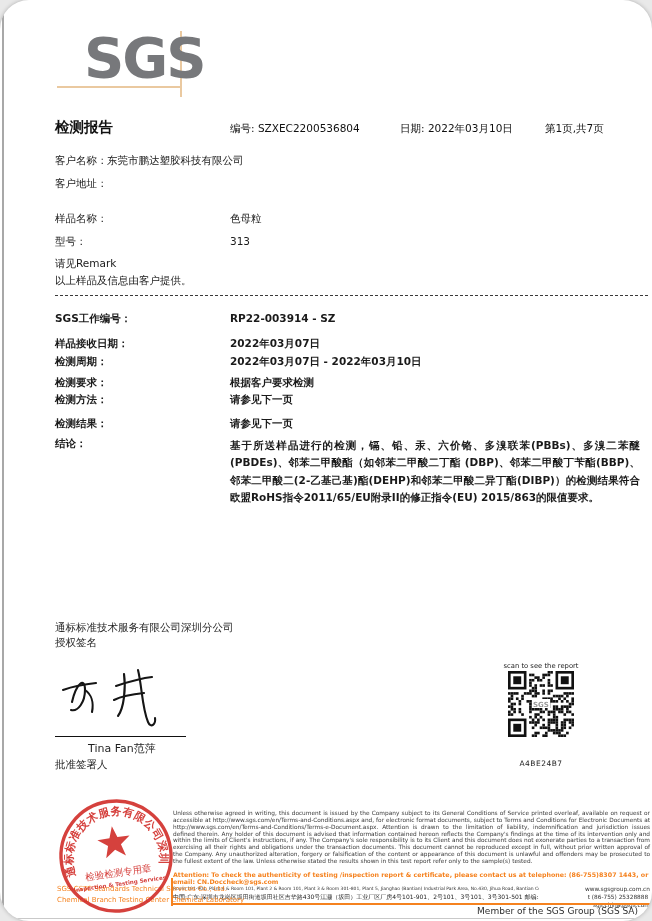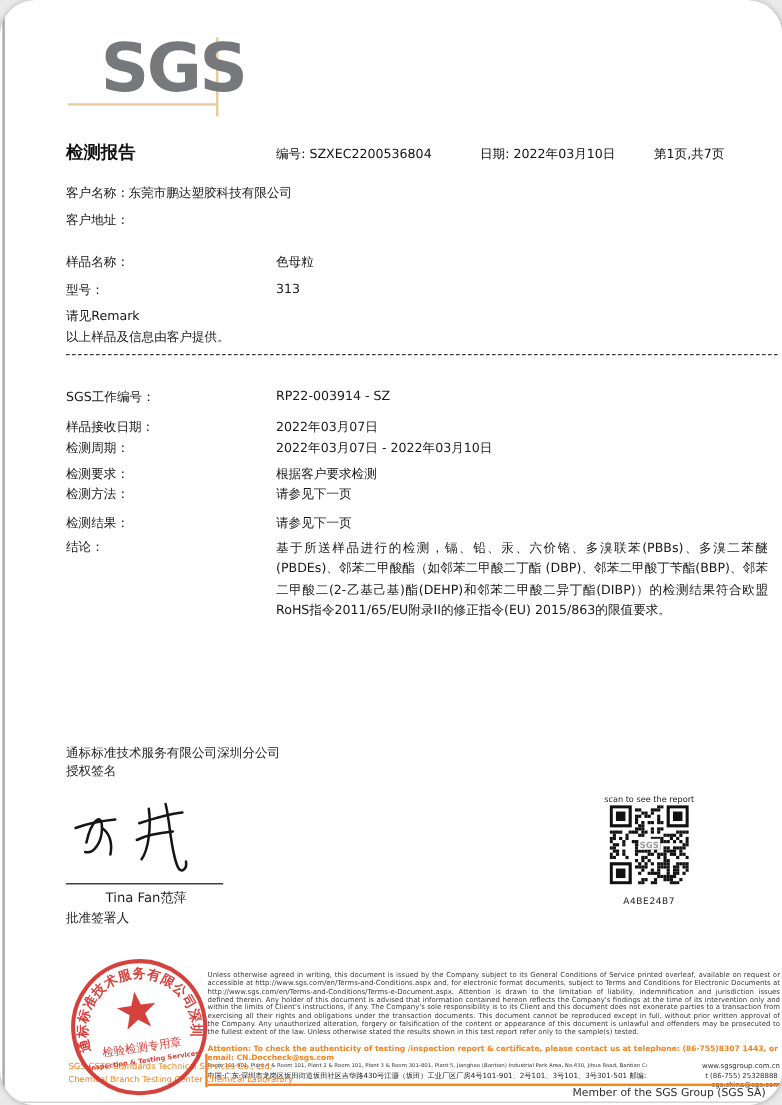--- a/index.html
+++ b/index.html
@@ -36,21 +36,21 @@
   .sig-company{position:absolute;left:55px;top:621px;font-size:10.5px;}
   .sig-auth{position:absolute;left:55px;top:636px;font-size:10.5px;}
   .sig-svg{position:absolute;left:58px;top:660px;}
   .sig-line{position:absolute;left:55px;top:736px;width:131px;height:0;border-top:1.6px solid #111;}
   .sig-name{position:absolute;left:55px;top:741px;font-size:11px;margin-left:33px;}
   .sig-title{position:absolute;left:55px;top:758px;font-size:10.5px;}
 
   
   .qr-wrap{position:absolute;left:492px;top:662px;width:98px;text-align:center;}
   .qr-caption{font-size:6.8px;color:#222;margin-bottom:1px;}
-  .qr-code-text{font-size:7.5px;color:#222;margin-top:5px;letter-spacing:.5px;}
+  .qr-code-text{font-size:7.5px;color:#222;margin-top:18px;letter-spacing:.5px;}
 
   
   .stamp-svg{position:absolute;left:56px;top:796px;z-index:3;opacity:.88;}
   .stamp-co1{position:absolute;left:57px;top:885px;font-size:7px;color:#f5821f;z-index:1;white-space:nowrap;}
   .stamp-co2{position:absolute;left:57px;top:896px;font-size:7px;color:#f5821f;z-index:1;white-space:nowrap;}
 
   .legal{position:absolute;left:173px;top:810px;width:477px;font-size:5.8px;line-height:6.85px;
          color:#3b3b3b;text-align:justify;}
   .attention{position:absolute;left:173px;top:870.5px;width:477px;font-size:6.3px;line-height:7.2px;
              color:#f5821f;font-weight:bold;}
@@ -107,21 +107,21 @@
       <span class="val">313</span>
     </div>
     <div class="frow" style="top:45px;">
       <span class="val">请见Remark</span>
     </div>
     <div class="note" style="top:62px;">以上样品及信息由客户提供。</div>
   </div>
 
   <div class="dashed"></div>
 
-  <div class="sect" style="top:324px;left:55px;width:593px;height:240px;">
+  <div class="sect" style="top:312px;left:55px;width:593px;height:240px;font-weight:bold;">
     <div class="frow" style="top:0;">
       <span class="lbl-wide">SGS工作编号：</span>
       <span class="val">RP22-003914 - SZ</span>
     </div>
     <div class="frow" style="top:25px;">
       <span class="lbl-wide">样品接收日期：</span>
       <span class="val">2022年03月07日</span>
     </div>
     <div class="frow" style="top:43px;">
       <span class="lbl-wide">检测周期：</span>

